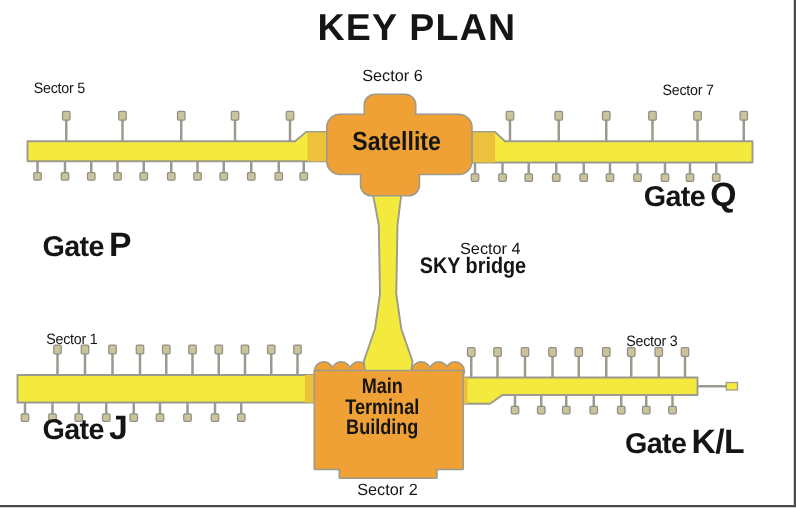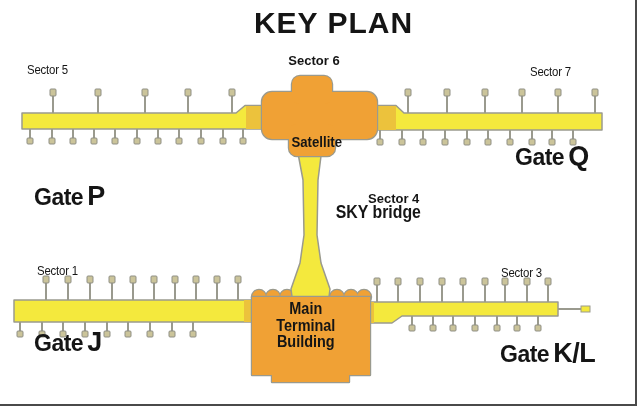--- a/index.html
+++ b/index.html
@@ -8,27 +8,27 @@
     border-right:2px solid #4b4b4b;border-bottom:2px solid #4a4a4a;box-sizing:border-box;
     font-family:"Liberation Sans",sans-serif;
   }
   #diagram{position:absolute;left:0;top:0;}
   .yellow{fill:#f4e93d;stroke:#9a9a8e;stroke-width:1.5;stroke-linejoin:round;}
   .gold{fill:#ecc23c;stroke:none;}
   .orange-s{fill:#f0a135;stroke:#9a9a8e;stroke-width:2.4;stroke-linejoin:round;}
   .orange-f{fill:#f0a135;stroke:none;}
   .lbl{position:absolute;color:#151515;white-space:nowrap;}
   .sector{font-size:12px;letter-spacing:-0.2px;transform:scaleX(.95);transform-origin:left top;}
-  .sector-b{font-size:13px;font-weight:bold;}
+  .sector-b{font-size:13px;font-weight:normal;}
   .gate{font-size:23px;font-weight:bold;letter-spacing:-0.5px;}
   .gate .code{font-size:27px;margin-left:4px;}
   .title{left:0;top:6px;width:637px;text-align:center;font-size:30px;font-weight:bold;letter-spacing:1px;padding-left:15px;}
   .center-block{text-align:center;}
   .cond{display:inline-block;transform:scaleX(.88);transform-origin:center top;}
-  .sat-lbl{left:258px;top:102px;width:118px;font-size:15px;font-weight:bold;margin-top:31px;}
+  .sat-lbl{left:258px;top:102px;width:118px;font-size:21px;font-weight:bold;}
   .sky-lbl{left:330px;top:202px;font-size:18px;font-weight:bold;}
   .sec4-lbl{left:368px;top:191px;}
   .term-lbl{left:250px;top:301px;width:112px;font-size:17px;font-weight:bold;line-height:16.5px;}
   .sec2-lbl{left:250px;top:384px;width:120px;}
 </style>
 </head>
 <body>
 
 <div id="stage">
 
@@ -370,20 +370,21 @@
   </div>
 
   <div class="lbl term-lbl center-block">
     <span class="cond" style="transform:scaleX(.85);">
       <div>Main</div>
       <div>Terminal</div>
       <div>Building</div>
     </span>
   </div>
 
+  <div class="lbl sector-b center-block sec2-lbl">Sector 2</div>
 
   <div class="lbl gate" style="left:34px;top:141px;margin-top:40px;">
     <span>Gate</span><span class="code">P</span>
   </div>
   <div class="lbl gate" style="left:515px;top:141px;">
     <span>Gate</span><span class="code">Q</span>
   </div>
   <div class="lbl gate" style="left:34px;top:327px;">
     <span>Gate</span><span class="code">J</span>
   </div>

